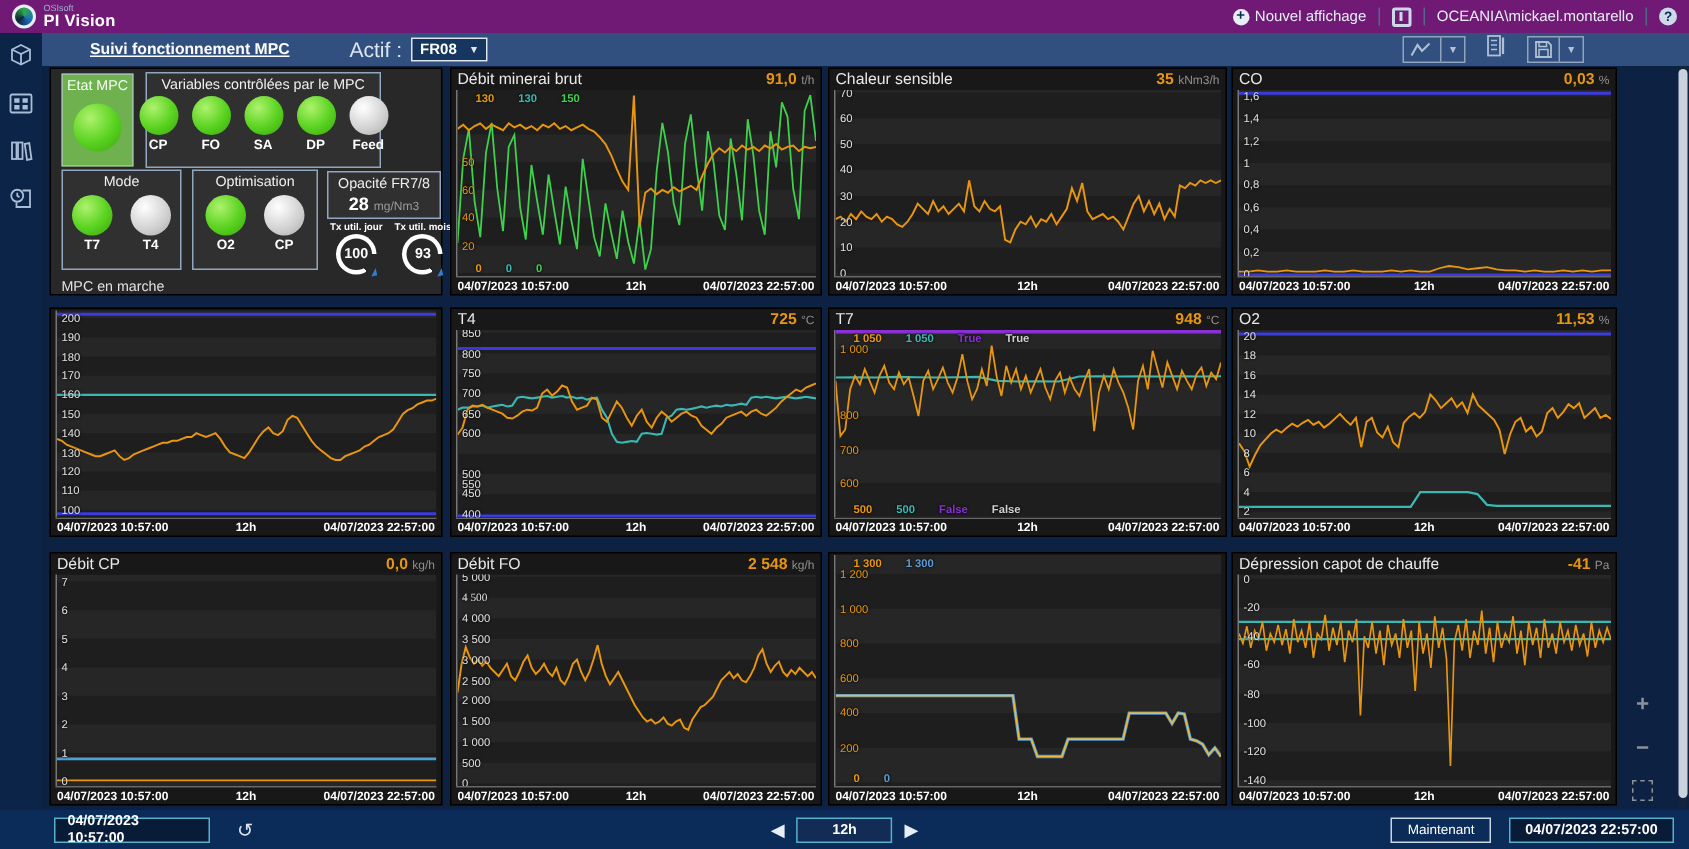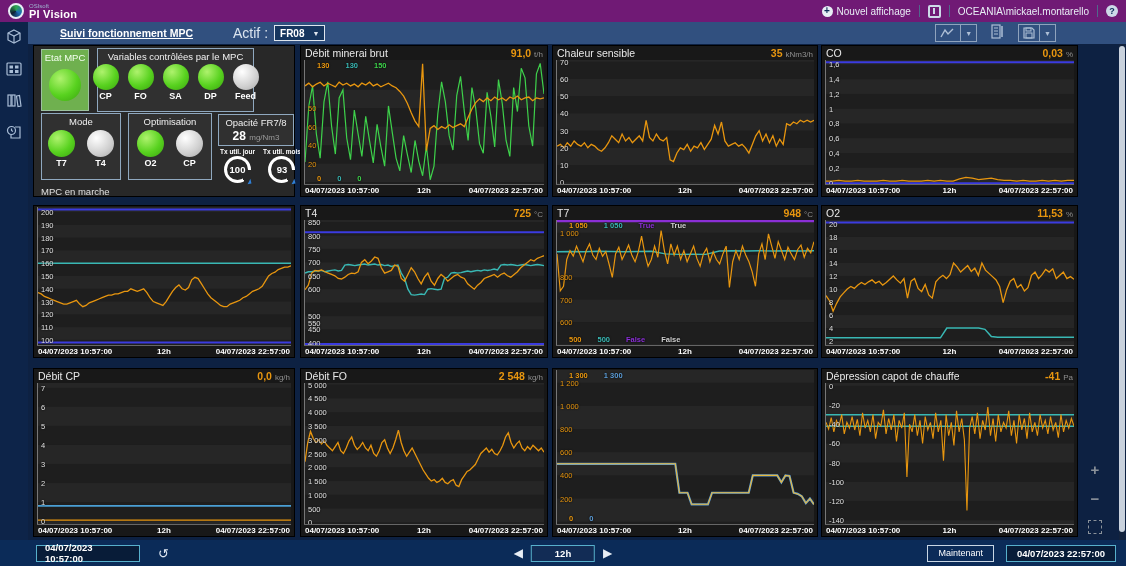--- a/index.html
+++ b/index.html
@@ -559,21 +559,21 @@
             <svg viewBox="0 0 1000 1000" preserveAspectRatio="none">
               <rect x="0" width="1000" y="0" height="11.71875" fill="#262626"></rect>
               <rect x="0" width="1000" y="109.375" height="97.65625" fill="#262626"></rect>
               <rect x="0" width="1000" y="304.6875" height="97.65625" fill="#262626"></rect>
               <rect x="0" width="1000" y="500" height="97.65625" fill="#262626"></rect>
               <rect x="0" width="1000" y="695.3125" height="97.65625" fill="#262626"></rect>
               <rect x="0" width="1000" y="890.625" height="97.65625" fill="#262626"></rect>
               <polyline points="0.0,558.6 11.5,421.9 23.0,343.8 34.5,392.6 46.0,421.9 57.5,402.3 69.0,431.6 80.5,412.1 92.0,441.4 103.4,460.9 114.9,480.5 126.4,451.2 137.9,421.9 149.4,480.5 160.9,500.0 172.4,460.9 183.9,412.1 195.4,382.8 206.9,441.4 218.4,470.7 229.9,451.2 241.4,421.9 252.9,460.9 264.4,480.5 275.9,441.4 287.4,500.0 298.9,519.5 310.3,480.5 321.8,421.9 333.3,402.3 344.8,460.9 356.3,500.0 367.8,460.9 379.3,402.3 390.8,334.0 402.3,421.9 413.8,480.5 425.3,519.5 436.8,490.2 448.3,460.9 459.8,500.0 471.3,539.1 482.8,578.1 494.3,617.2 505.7,646.5 517.2,675.8 528.7,695.3 540.2,685.5 551.7,705.1 563.2,695.3 574.7,675.8 586.2,705.1 597.7,714.8 609.2,695.3 620.7,685.5 632.2,724.6 643.7,734.4 655.2,685.5 666.7,656.3 678.2,627.0 689.7,617.2 701.1,597.7 712.6,578.1 724.1,539.1 735.6,500.0 747.1,480.5 758.6,460.9 770.1,490.2 781.6,470.7 793.1,500.0 804.6,509.8 816.1,480.5 827.6,441.4 839.1,382.8 850.6,353.5 862.1,421.9 873.6,460.9 885.1,431.6 896.6,412.1 908.0,460.9 919.5,480.5 931.0,451.2 942.5,470.7 954.0,441.4 965.5,460.9 977.0,480.5 988.5,460.9 1000.0,490.6" fill="none" stroke="#e8960f" stroke-width="1.3" vector-effect="non-scaling-stroke"></polyline>
             </svg>
             <span class="tick" style="top: 1.17%; color: rgb(224, 224, 224);">5 000</span>
-            <span class="tick" style="top: 10.94%; color: rgb(224, 224, 224);">4 500</span>
+            <span class="tick" style="top: 10.94%; color: rgb(224, 224, 224); font-family: Liberation Serif, serif;">4 500</span>
             <span class="tick" style="top: 20.7%; color: rgb(224, 224, 224);">4 000</span>
             <span class="tick" style="top: 30.47%; color: rgb(224, 224, 224);">3 500</span>
             <span class="tick" style="top: 40.23%; color: rgb(224, 224, 224);">3 000</span>
             <span class="tick" style="top: 50%; color: rgb(224, 224, 224);">2 500</span>
             <span class="tick" style="top: 59.77%; color: rgb(224, 224, 224);">2 000</span>
             <span class="tick" style="top: 69.53%; color: rgb(224, 224, 224);">1 500</span>
             <span class="tick" style="top: 79.3%; color: rgb(224, 224, 224);">1 000</span>
             <span class="tick" style="top: 89.06%; color: rgb(224, 224, 224);">500</span>
             <span class="tick" style="top: 98.83%; color: rgb(224, 224, 224);">0</span>
           </div>

